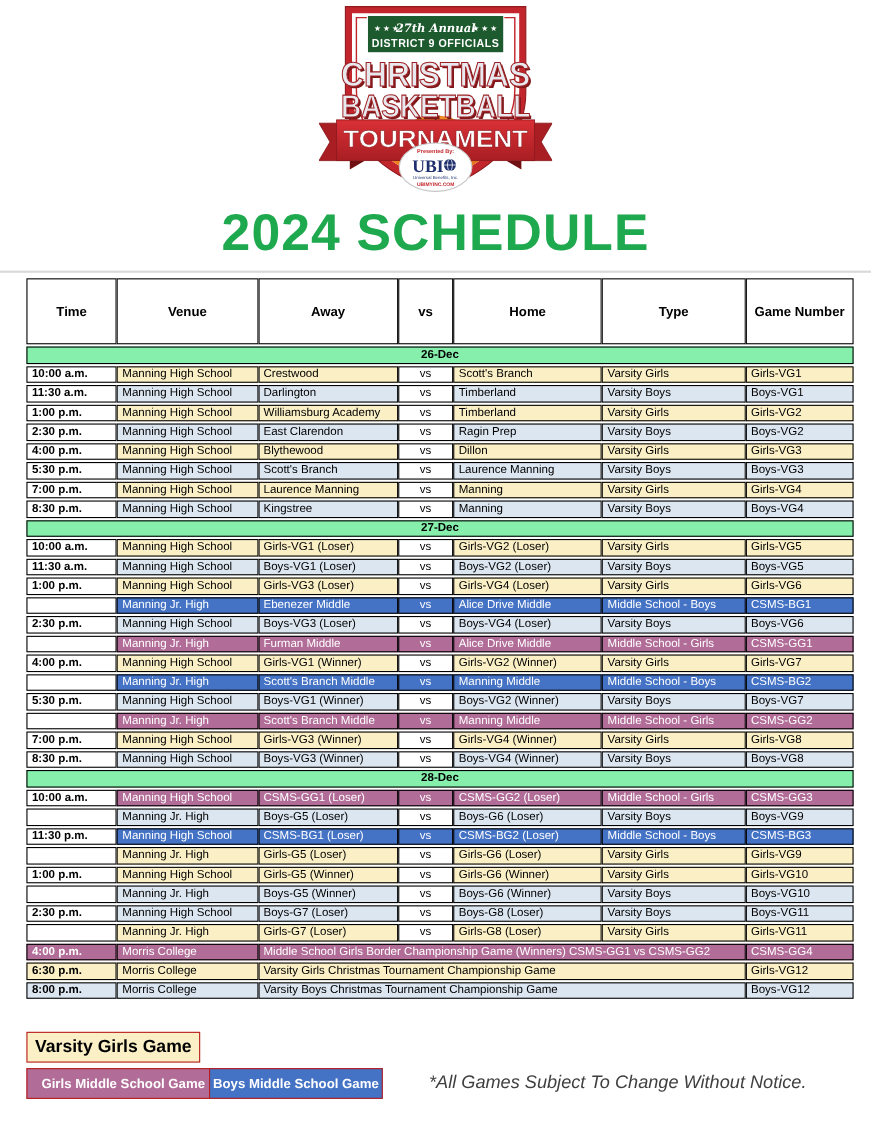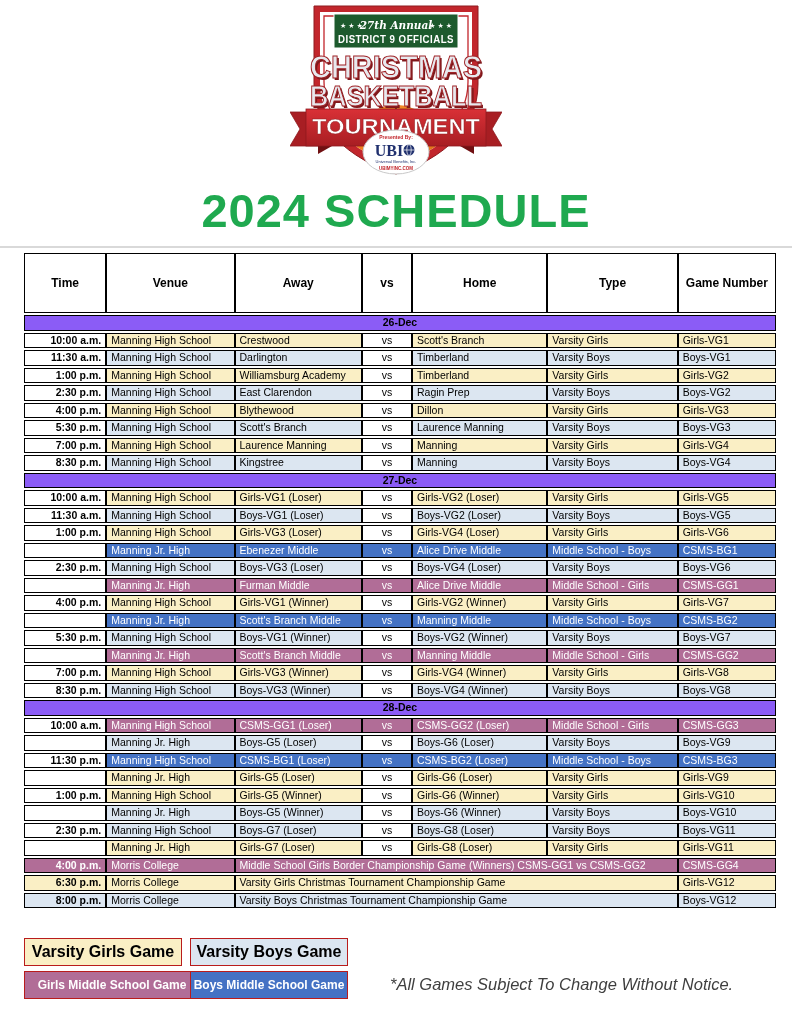--- a/index.html
+++ b/index.html
@@ -15,28 +15,28 @@
 
   .rule{position:absolute;top:246px;left:0;width:792px;height:2px;background:#d9d9d9;}
 
   
   #sched{position:absolute;top:251px;left:24px;width:752px;
          border-collapse:separate;border-spacing:0 2px;table-layout:fixed;}
   #sched th{border:1px solid #000;background:#fff;font-size:12px;font-weight:bold;
             height:26px;padding:16px 2px;text-align:center;overflow:hidden;}
   #sched td{border:1px solid #000;font-size:10.5px;height:13.5px;line-height:13.5px;
             padding:0 4px;white-space:nowrap;overflow:hidden;}
-  .date-row td{background:#8b5cf6;text-align:center;font-weight:bold;font-size:12px;
+  .date-row td{background:#86efac;text-align:center;font-weight:bold;font-size:12px;
                height:18px;line-height:18px;color:#000;}
   .c-plain{background:#fff;color:#000;}
   .c-vg{background:#FAEFC5;color:#000;}
   .c-vb{background:#DCE6F1;color:#000;}
   .c-mg{background:#B16D97;color:#fff;}
   .c-mb{background:#4472C4;color:#fff;}
-  .t-time{text-align:right;font-weight:bold;margin-top:40px;}
+  .t-time{text-align:left;font-weight:bold;margin-top:40px;}
   .t-vs{text-align:center;}
 
   
   .legend-box{position:absolute;display:flex;align-items:center;justify-content:center;
               font-weight:bold;box-sizing:border-box;border:1px solid #b91c1c;}
   #lg-vg{left:24px;top:938px;width:158px;height:28px;background:#FAEFC5;font-size:16px;color:#000;}
   #lg-vb{left:190px;top:938px;width:158px;height:28px;background:#DCE6F1;font-size:16px;color:#000;}
   #lg-mg{left:24px;top:971px;width:176px;height:28px;background:#B16D97;font-size:12px;color:#fff;}
   #lg-mb{left:190px;top:971px;width:158px;height:28px;background:#4472C4;font-size:12px;color:#fff;}
 
@@ -421,18 +421,17 @@
         <tr>
           <td class="t-time c-vb">8:00 p.m.</td>
           <td class="c-vb">Morris College</td>
           <td class="c-vb" colspan="4">Varsity Boys Christmas Tournament Championship Game</td>
           <td class="c-vb">Boys-VG12</td>
         </tr>
       </tbody>
   </table>
 
   <div class="legend-box" id="lg-vg">Varsity Girls Game</div>
-  <div class="legend-box" id="lg-vb">Varsity Boys Game</div>
   <div class="legend-box" id="lg-mg">Girls Middle School Game</div>
   <div class="legend-box" id="lg-mb">Boys Middle School Game</div>
 
   <div id="footnote">*All Games Subject To Change Without Notice.</div>
 </div>
 
 </body></html>

